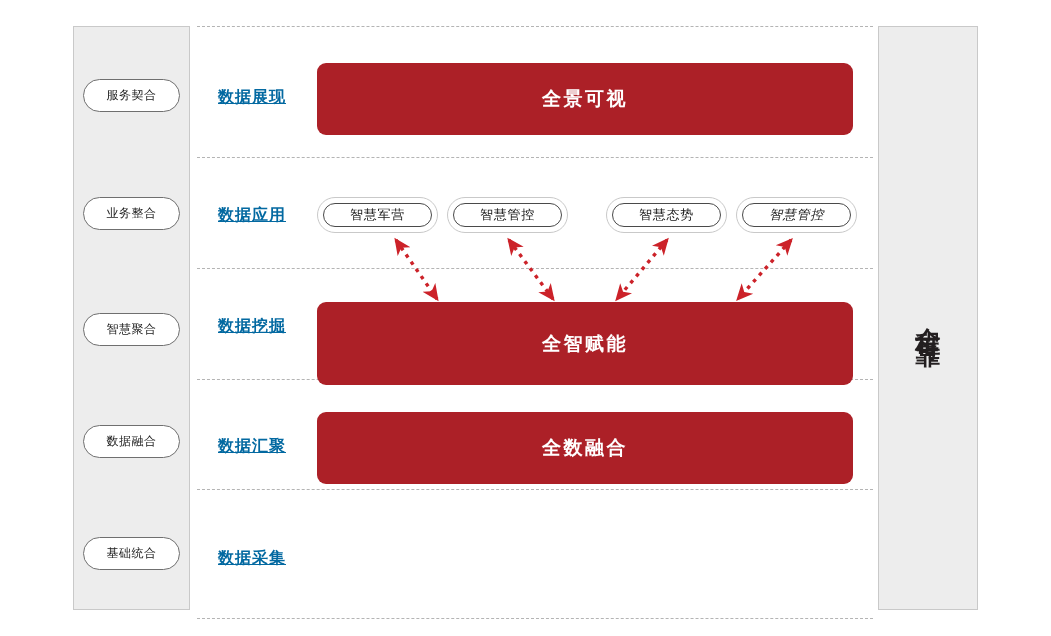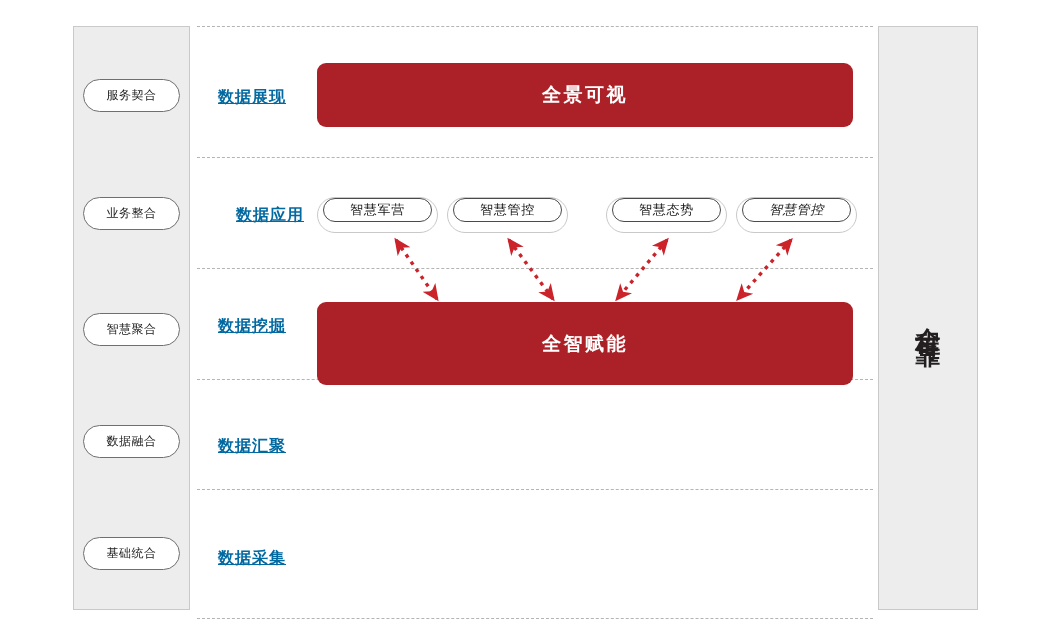--- a/index.html
+++ b/index.html
@@ -73,21 +73,21 @@
   }
 
   
   .app-pill{
     position:absolute;
     top:197px;
     width:121px;height:36px;
     box-sizing:border-box;
     border:1.6px solid #c9c9c9;
     border-radius:19px;
-    display:flex;justify-content:center;
+    display:flex;align-items:center;justify-content:center;
     background:#ffffff;
   }
   .app-pill-inner{
     width:109px;height:24px;
     box-sizing:border-box;
     border:1.6px solid #4a4a4a;
     border-radius:13px;
     display:flex;align-items:center;justify-content:center;
     font-size:13px;
     color:#161616;
@@ -142,30 +142,33 @@
     <span>智慧聚合</span>
   </div>
   <div class="side-pill" style="top:425px;">
     <span>数据融合</span>
   </div>
   <div class="side-pill" style="top:537px;">
     <span>基础统合</span>
   </div>
 
   <div class="stage-label" style="top:89px;">数据展现</div>
-  <div class="stage-label" style="top:207px;text-align:right;">数据应用</div>
+  <div class="stage-label" style="top:207px;">数据应用</div>
   <div class="stage-label" style="top:318px;">数据挖掘</div>
   <div class="stage-label" style="top:438px;">数据汇聚</div>
   <div class="stage-label" style="top:550px;">数据采集</div>
 
-  <div class="red-bar" style="top:63px;height:64px;">
+  <div class="red-bar" style="top:63px;height:72px;">
     <span>全景可视</span>
   </div>
   <div class="red-bar" style="top:302px;height:83px;">
     <span>全智赋能</span>
+  </div>
+  <div class="red-bar" style="top:412px;height:72px;">
+    <span>全数融合</span>
   </div>
 
   <div class="app-pill" style="left:317px;">
     <div class="app-pill-inner">
       <span>智慧军营</span>
     </div>
   </div>
   <div class="app-pill" style="left:447px;">
     <div class="app-pill-inner">
       <span>智慧管控</span>

